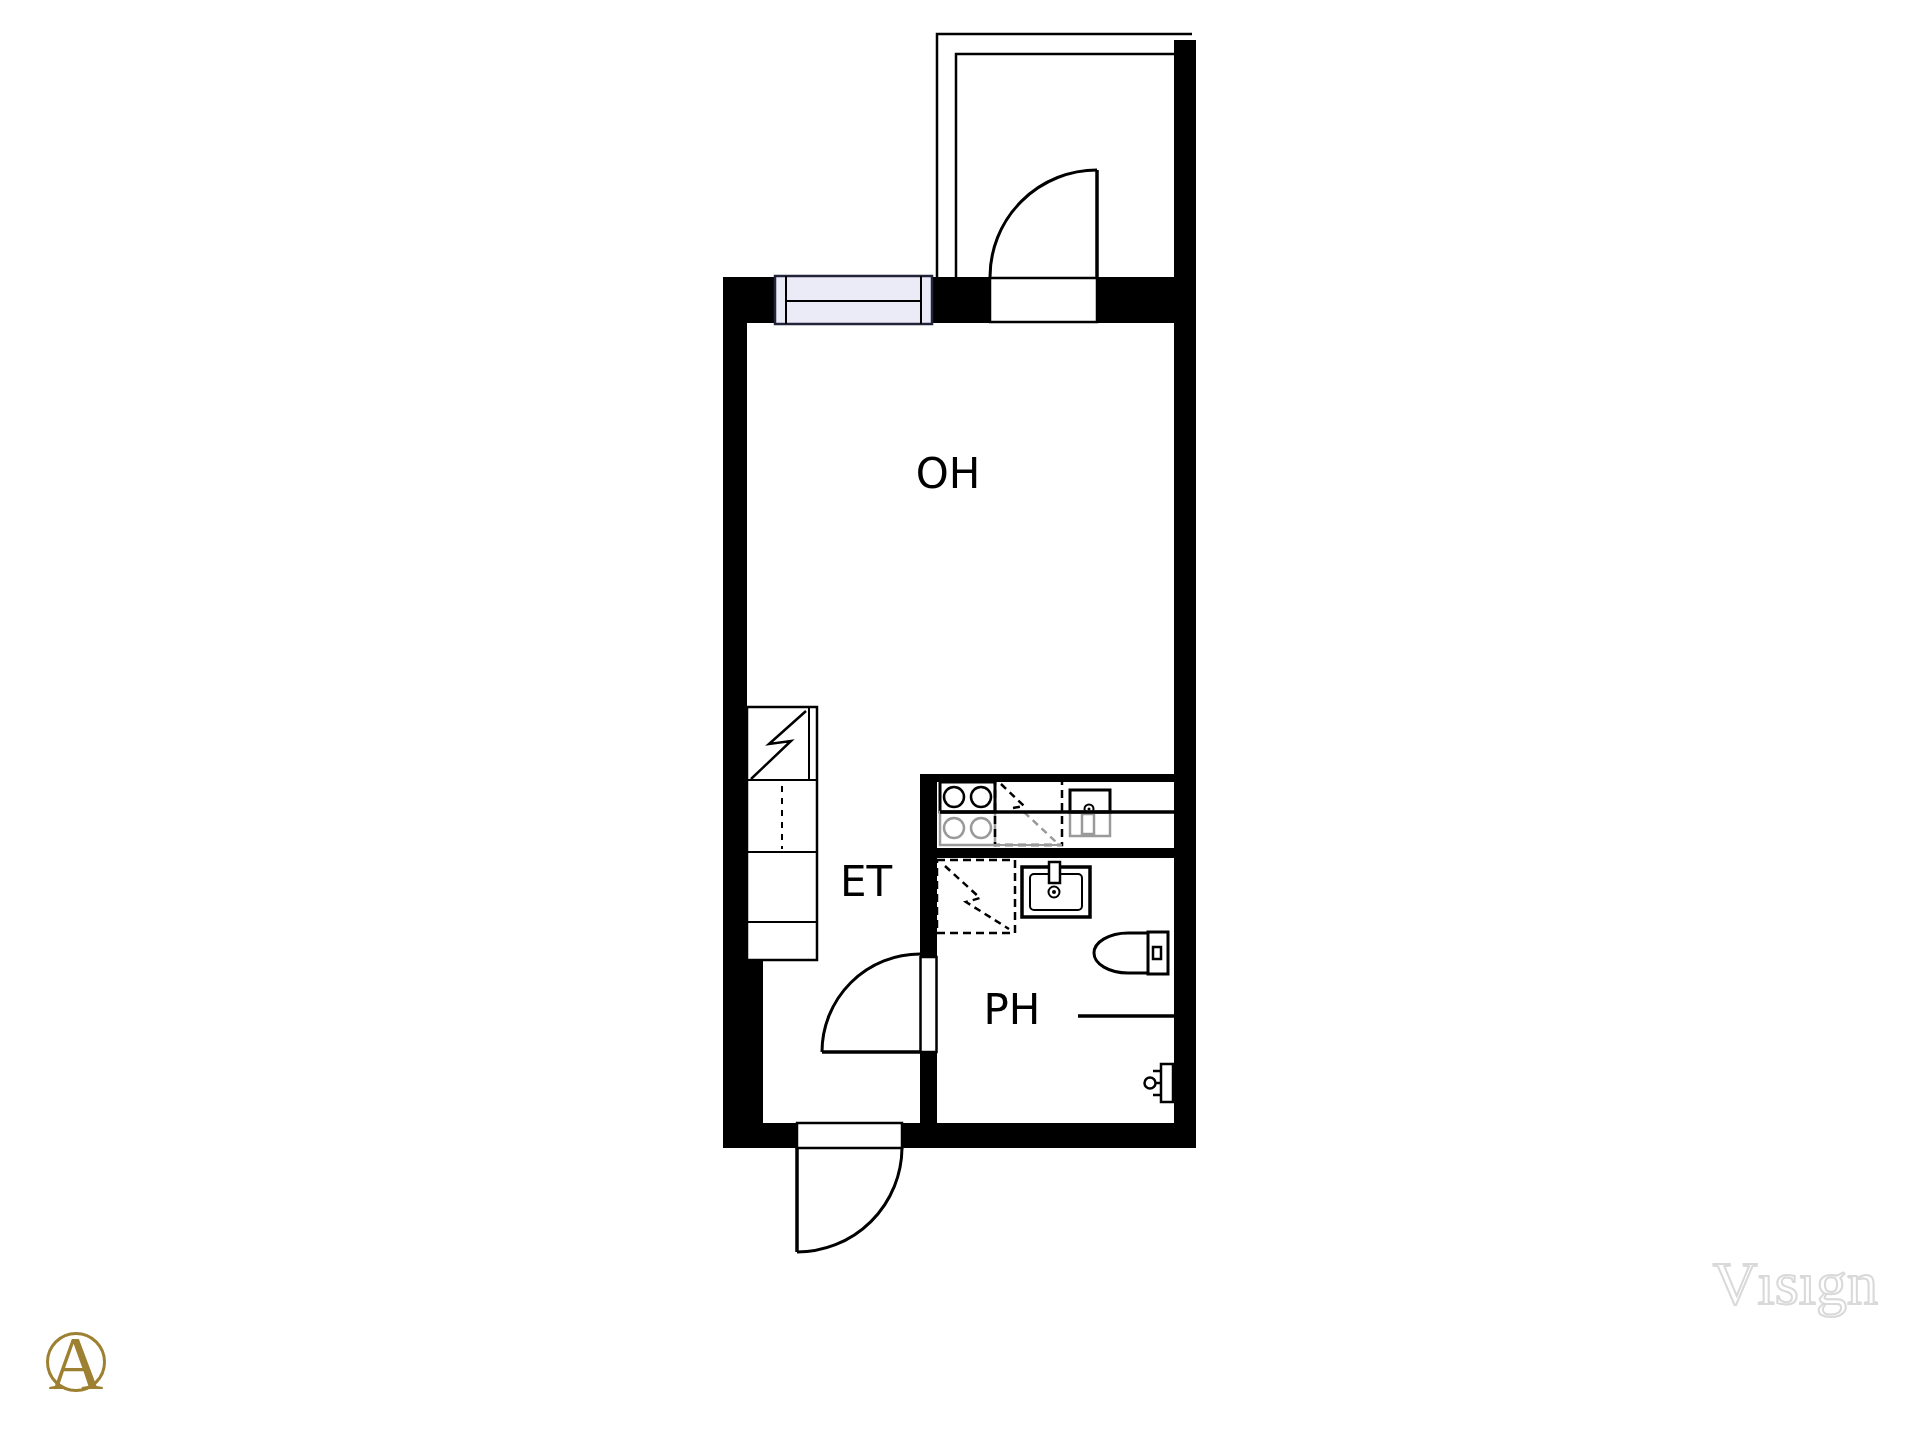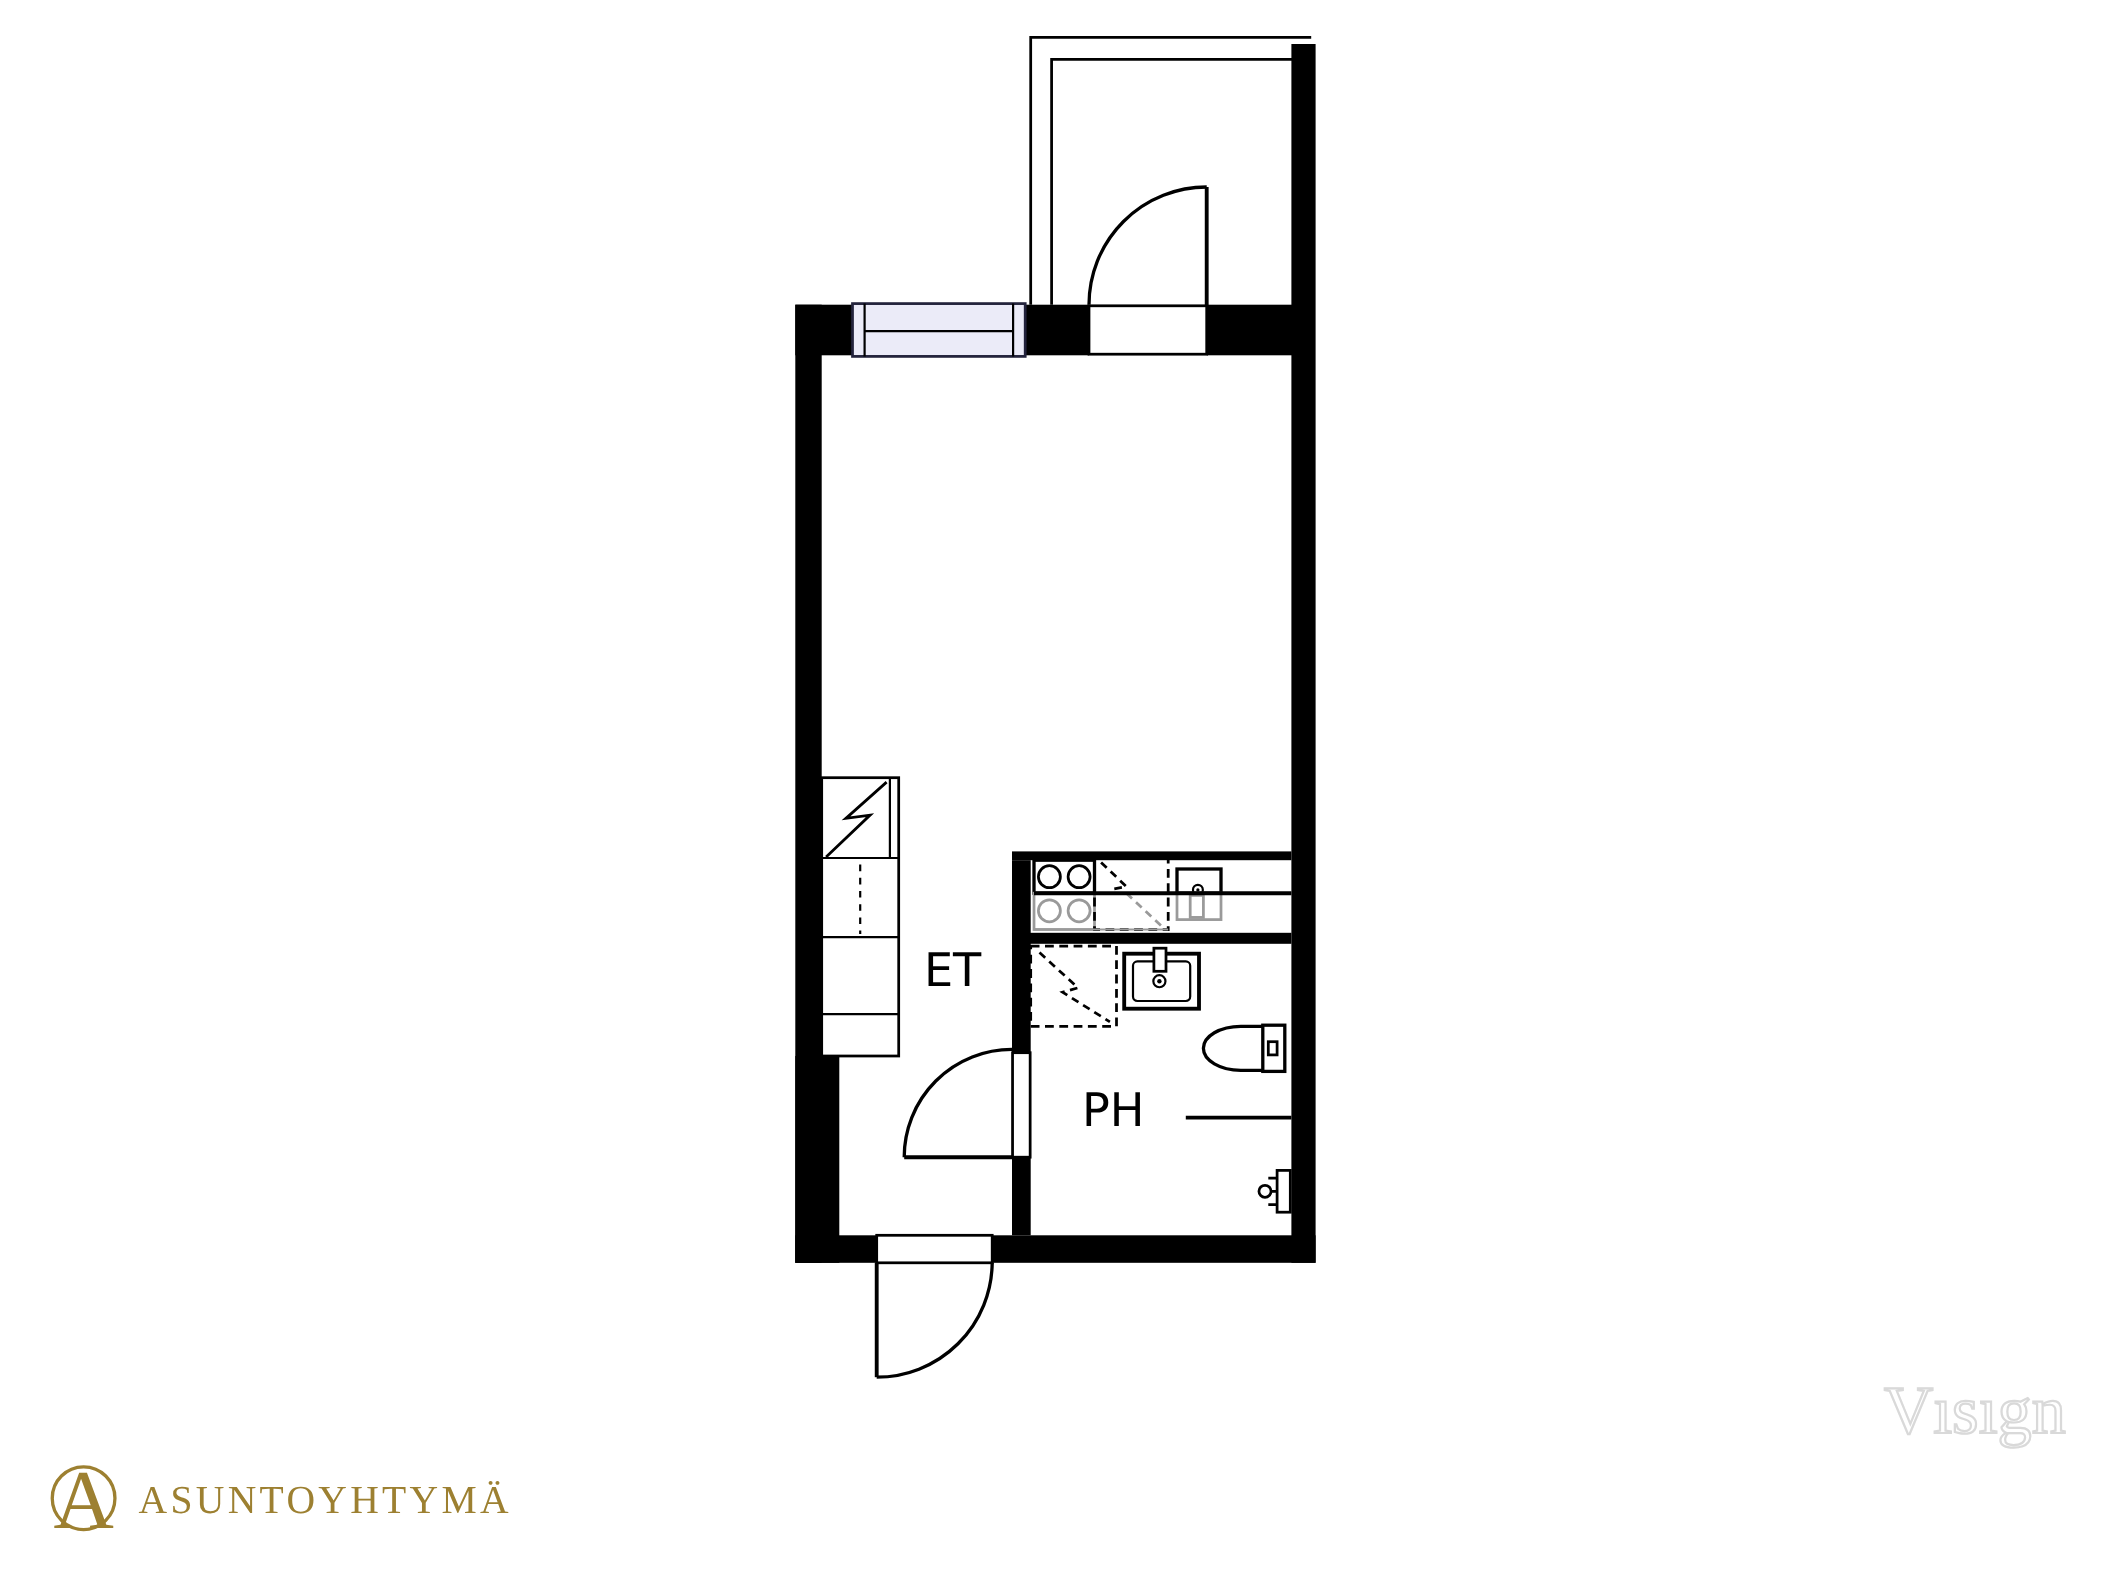--- a/index.html
+++ b/index.html
@@ -137,28 +137,28 @@
       <path class="ln" stroke-width="3.5" d="M1078,1016 H1174"></path>
       <g>
         <rect class="fx" x="1161" y="1064" width="12" height="38" stroke-width="2.5"></rect>
         <path class="ln" stroke-width="2.5" d="M1153,1071 H1161 M1153,1095 H1161 M1156,1083 H1161"></path>
         <circle class="fx" stroke-width="2.5" cx="1150" cy="1083" r="5.5"></circle>
       </g>
     </g>
   </svg>
 
   <div class="room-label" id="label-oh">
+    <div>OH</div>
   </div>
   <div class="room-label" id="label-et">ET</div>
   <div class="room-label" id="label-ph">PH</div>
 
   <div id="footer-logo">
     <svg width="72" height="70" viewBox="0 0 72 70">
       <circle cx="36" cy="34" r="28.5" fill="none" stroke="var(--brand_gold)" stroke-width="3"></circle>
       <text x="36" y="61" text-anchor="middle" font-family="Liberation Serif, serif" font-size="76" fill="var(--brand_gold)">A</text>
     </svg>
-    <span id="brand-name">ASUNTOYHTYMÄ</span>
   </div>
 
 
   <div id="watermark">Vısıgn</div>
 
 </div>
 
 </body></html>

